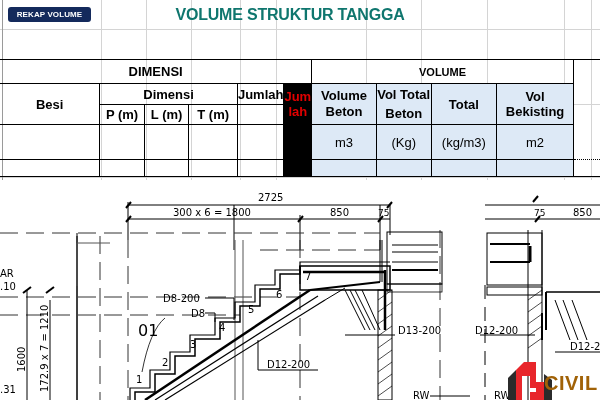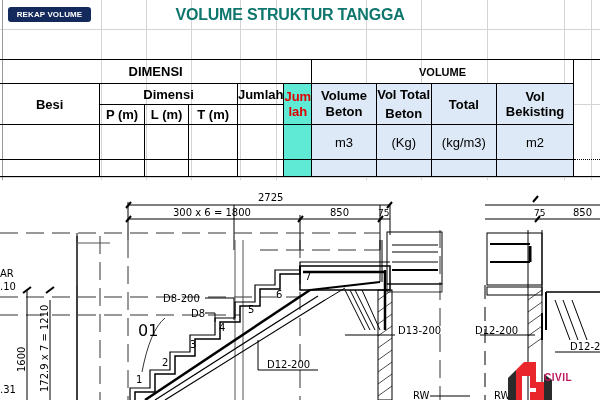--- a/index.html
+++ b/index.html
@@ -6,27 +6,27 @@
   body { width:600px; height:400px; overflow:hidden; background:#fff; position:relative; font-family:"Liberation Sans", sans-serif; }
   .sheet { position:absolute; left:0; top:0; width:600px; height:400px; }
   .gridline-v { position:absolute; top:0; width:1px; background:#d4d4d4; }
   .gridline-h { position:absolute; left:0; height:1px; background:#d4d4d4; }
   .left-border { position:absolute; left:2px; top:0; width:1px; height:180px; background:#9a9a9a; }
   .rekap-btn { position:absolute; left:8px; top:7px; width:83px; height:15px; background:#142a5c; color:#fff; border-radius:3px; font-size:8px; font-weight:bold; display:flex; align-items:center; justify-content:center; letter-spacing:0.1px; cursor:pointer; }
   .title { position:absolute; left:140px; top:4px; width:300px; height:22px; font-size:16px; font-weight:bold; color:#0f766e; text-align:center; line-height:22px; letter-spacing:-0.2px; }
   table.main { position:absolute; left:0; top:59px; border-collapse:collapse; table-layout:fixed; }
   table.main td { border:1.5px solid #000; font-size:13px; font-weight:bold; text-align:center; vertical-align:middle; padding:0; color:#000; }
   .blue { background:#dde9f6; }
-  .grey { background:#5eead4; }
+  .grey { background:#000000; }
   .red { color:#e00000 !important; }
   .dot-b { border-bottom:1.5px dotted #000 !important; }
   .normal { font-weight:normal !important; }
   .drawing { position:absolute; left:0; top:180px; width:600px; height:220px; }
   .logo { position:absolute; left:506px; top:358px; width:94px; height:42px; }
-  .logo-text { position:absolute; left:544px; top:372px; font-size:10px; font-weight:bold; color:#be185d; letter-spacing:0.5px; font-family:"Liberation Sans", sans-serif; }
+  .logo-text { position:absolute; left:544px; top:372px; font-size:20px; font-weight:bold; color:#a16207; letter-spacing:0.5px; font-family:"Liberation Sans", sans-serif; }
 </style>
 </head>
 <body>
 
 <div class="sheet">
 
   <div class="gridline-h" style="top:29px;width:600px"></div>
   <div class="gridline-h" style="top:177px;width:600px"></div>
   <div class="gridline-v" style="left:101px;height:180px"></div>
   <div class="gridline-v" style="left:146px;height:180px"></div>

